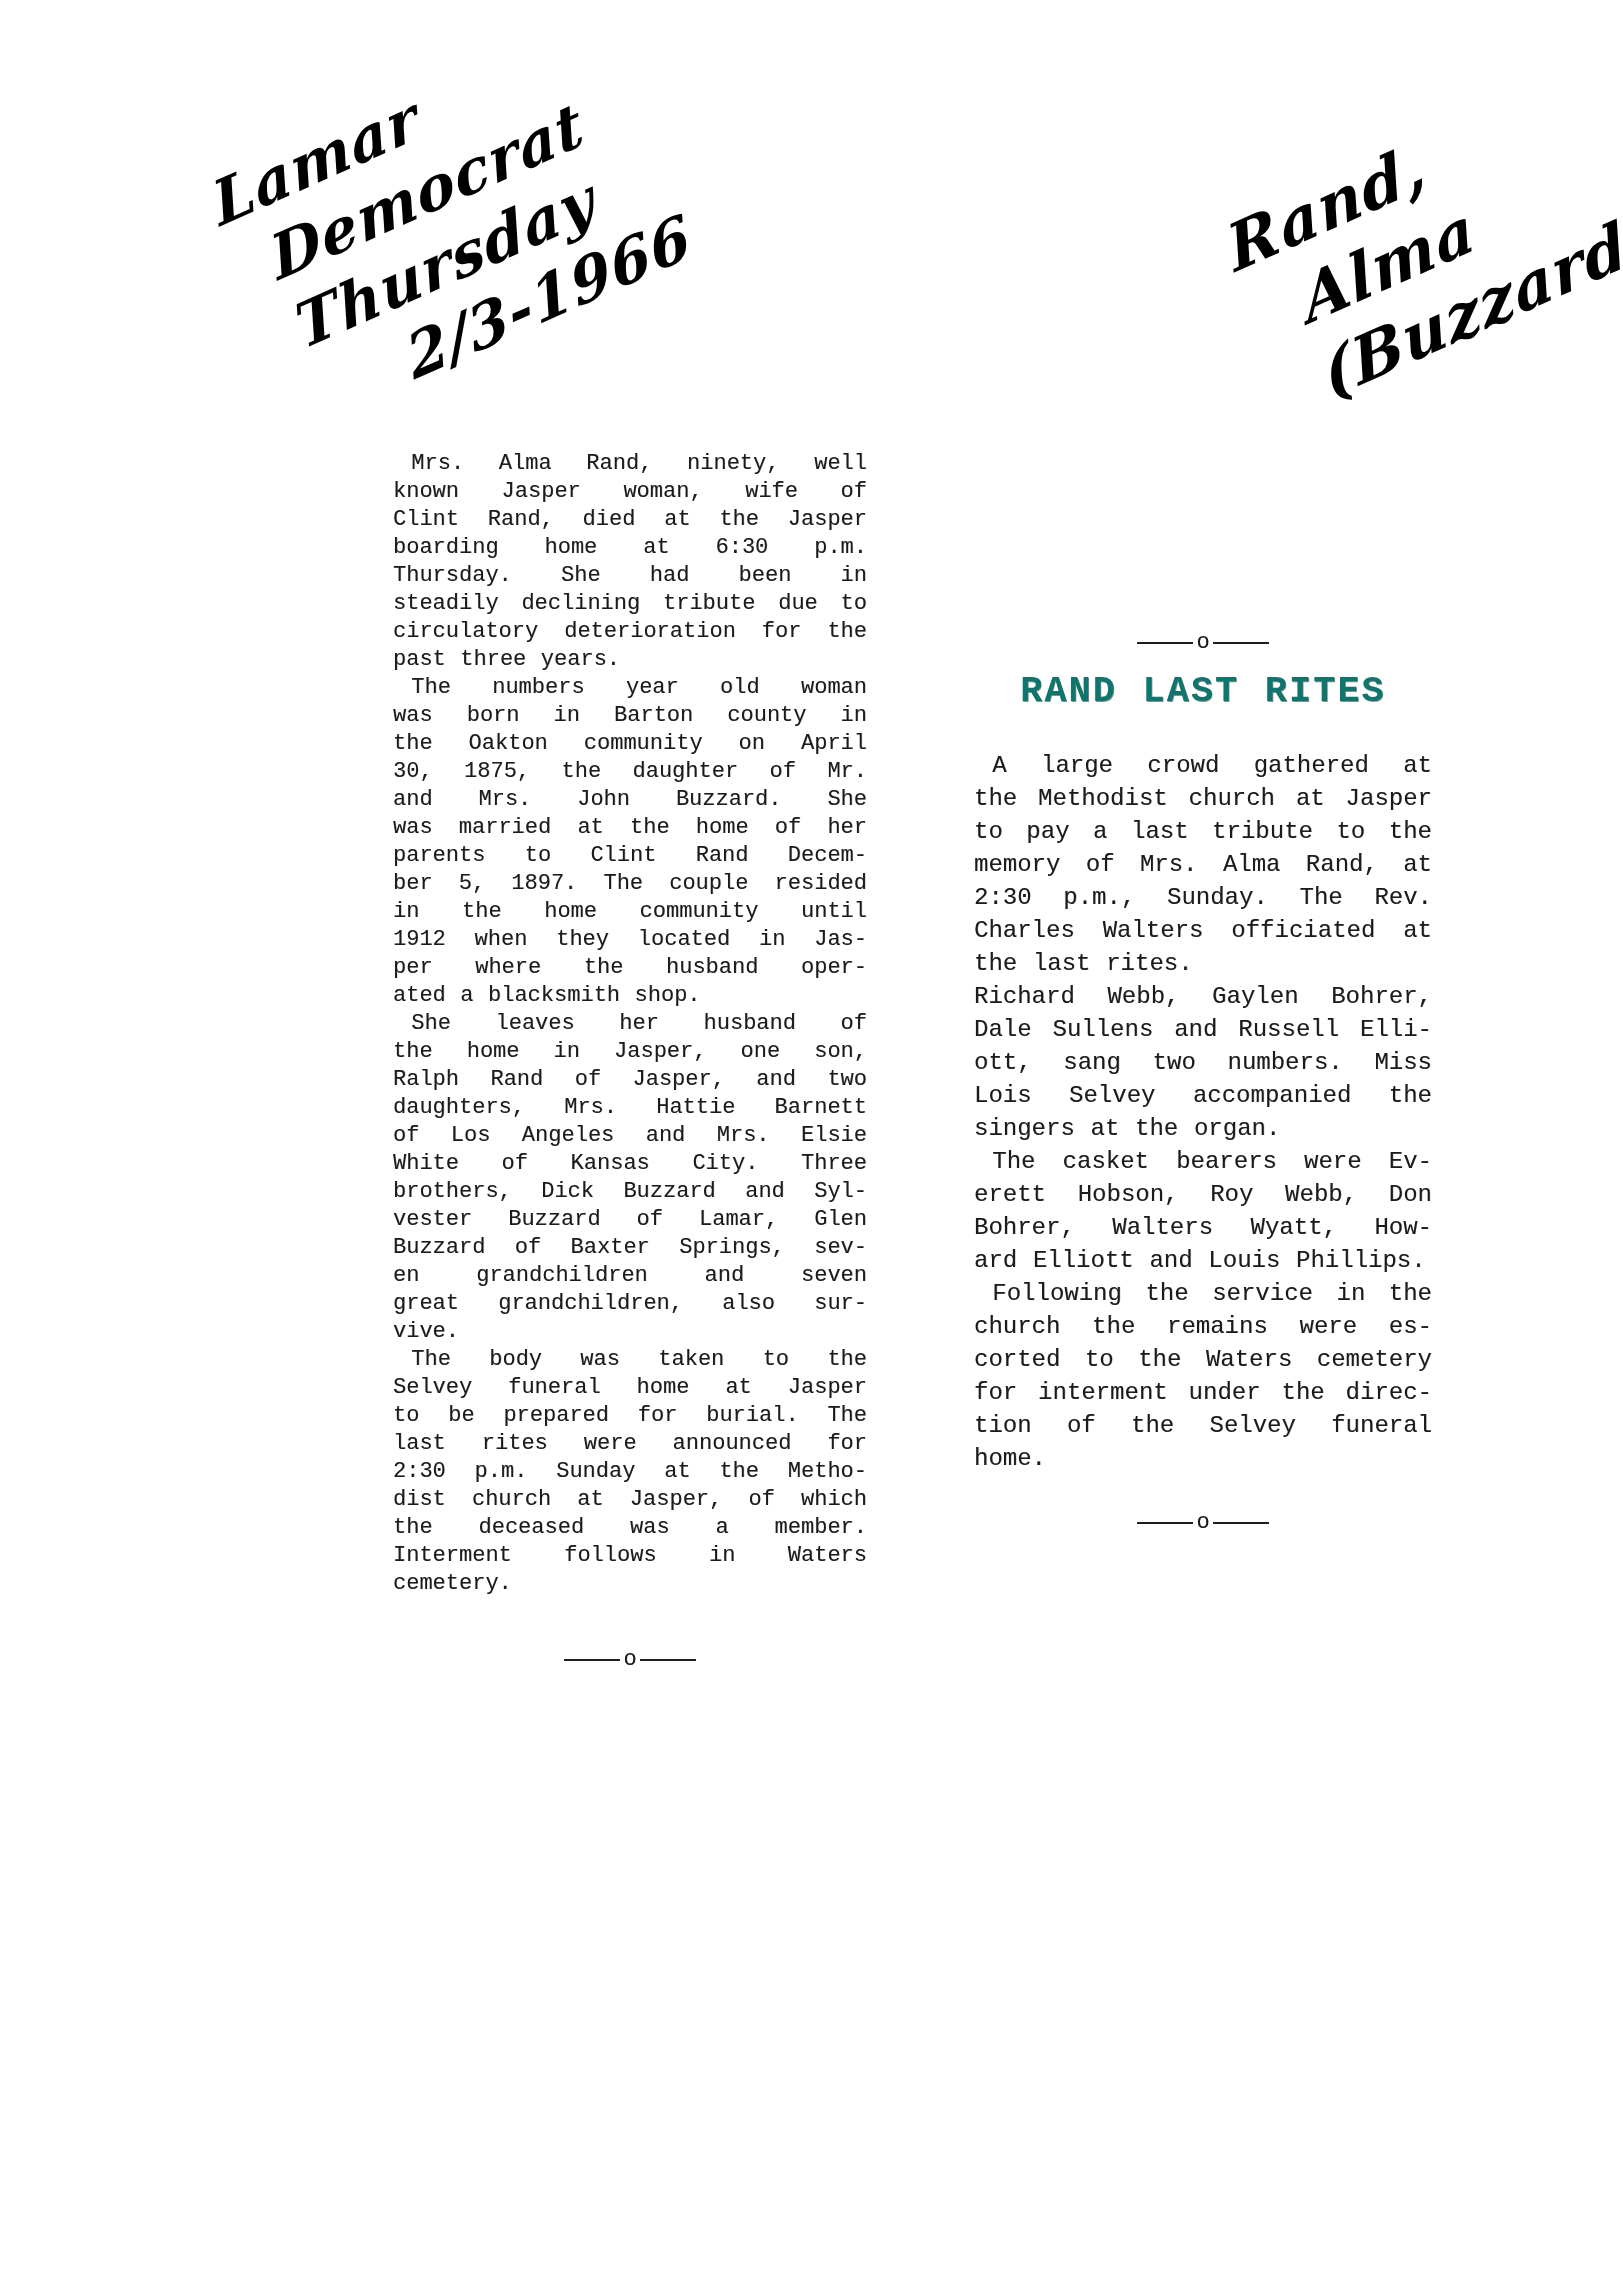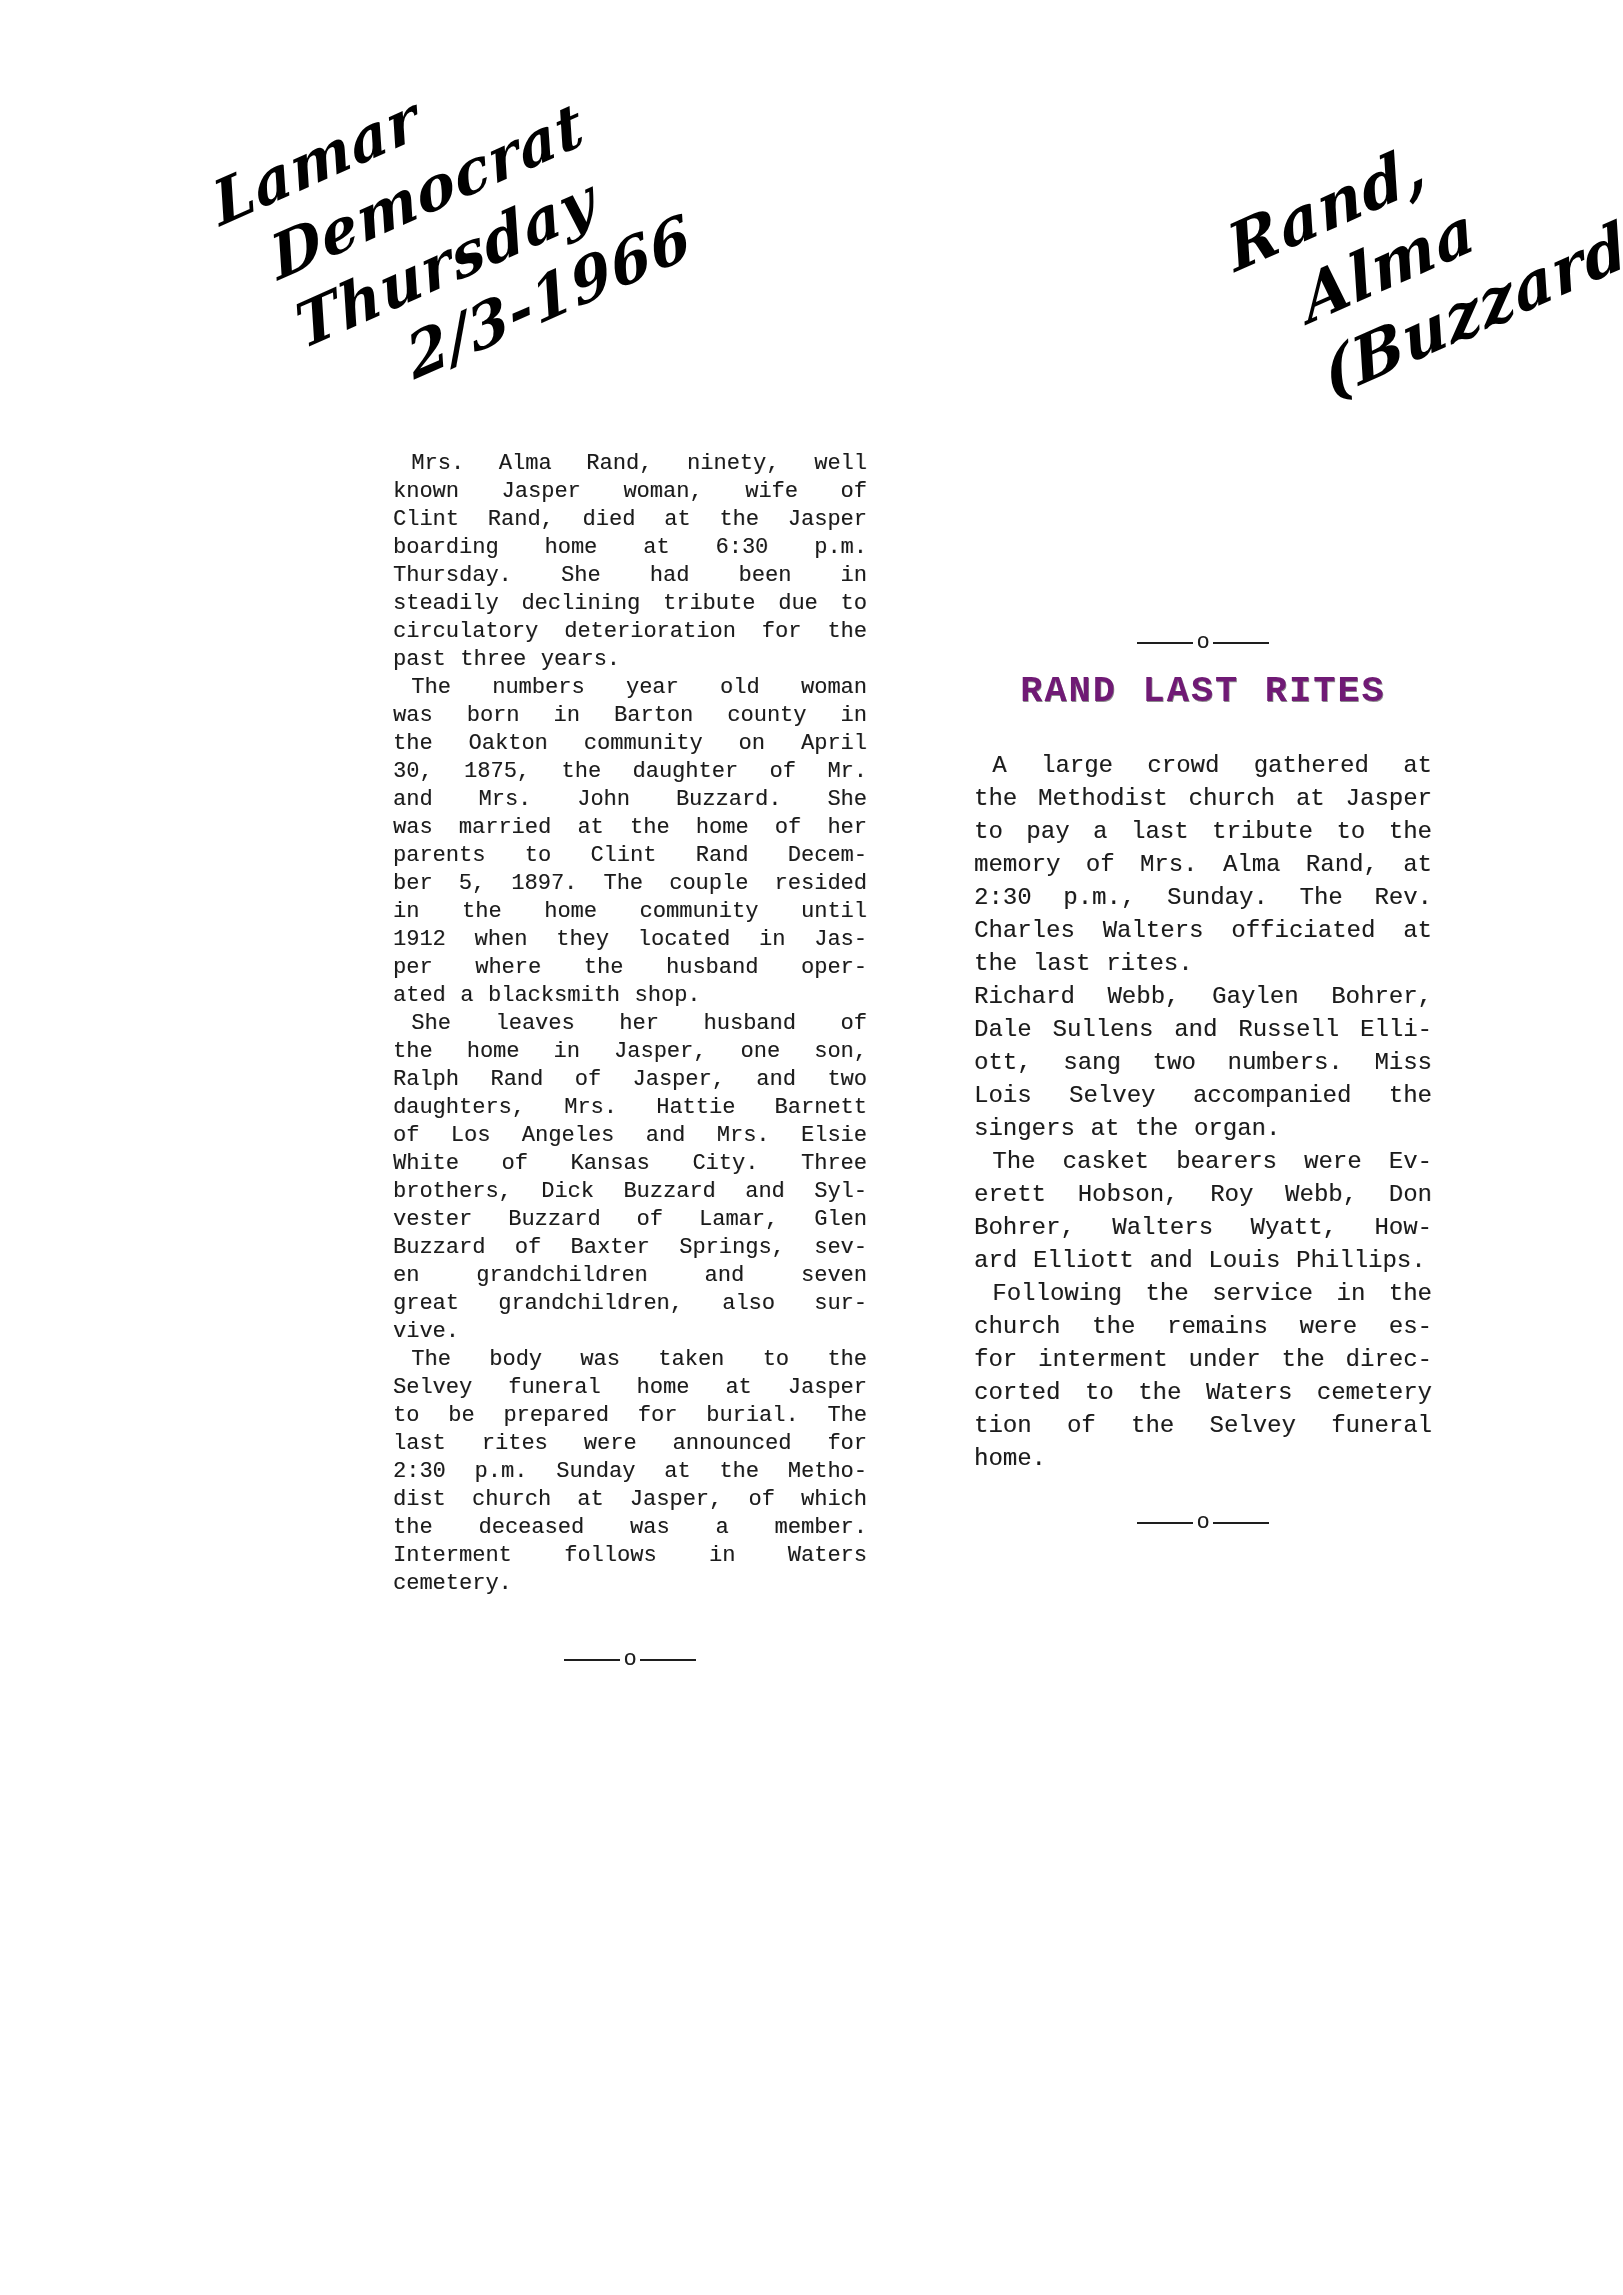--- a/index.html
+++ b/index.html
@@ -77,21 +77,21 @@
     text-align: justify;
     text-align-last: justify;
   }
   .line.first { text-indent: 18.3px; }
   .line.last { text-align-last: auto; }
 
   .headline {
     font-size: 37px;
     line-height: 41px;
     font-weight: 700;
-    color: #701a75;
+    color: #0f766e;
     letter-spacing: 2px;
     text-align: center;
     margin: 1px 0 37px 0;
     text-shadow: 0.7px 0.7px 0 rgba(0,0,0,0.45);
   }
 
   
   .divider {
     display: flex;
     align-items: center;
@@ -209,22 +209,22 @@
         </div>
         <div class="para">
           <div class="line first">The casket bearers were Ev-</div>
           <div class="line">erett Hobson, Roy Webb, Don</div>
           <div class="line">Bohrer, Walters Wyatt, How-</div>
           <div class="line last">ard Elliott and Louis Phillips.</div>
         </div>
         <div class="para">
           <div class="line first">Following the service in the</div>
           <div class="line">church the remains were es-</div>
+          <div class="line">corted to the Waters cemetery</div>
           <div class="line">for interment under the direc-</div>
-          <div class="line">corted to the Waters cemetery</div>
           <div class="line last">tion of the Selvey funeral home.</div>
         </div>
       </div>
     <div class="divider divider-right-end">
       <span>o</span>
     </div>
   </div>
 
 </div>
 

